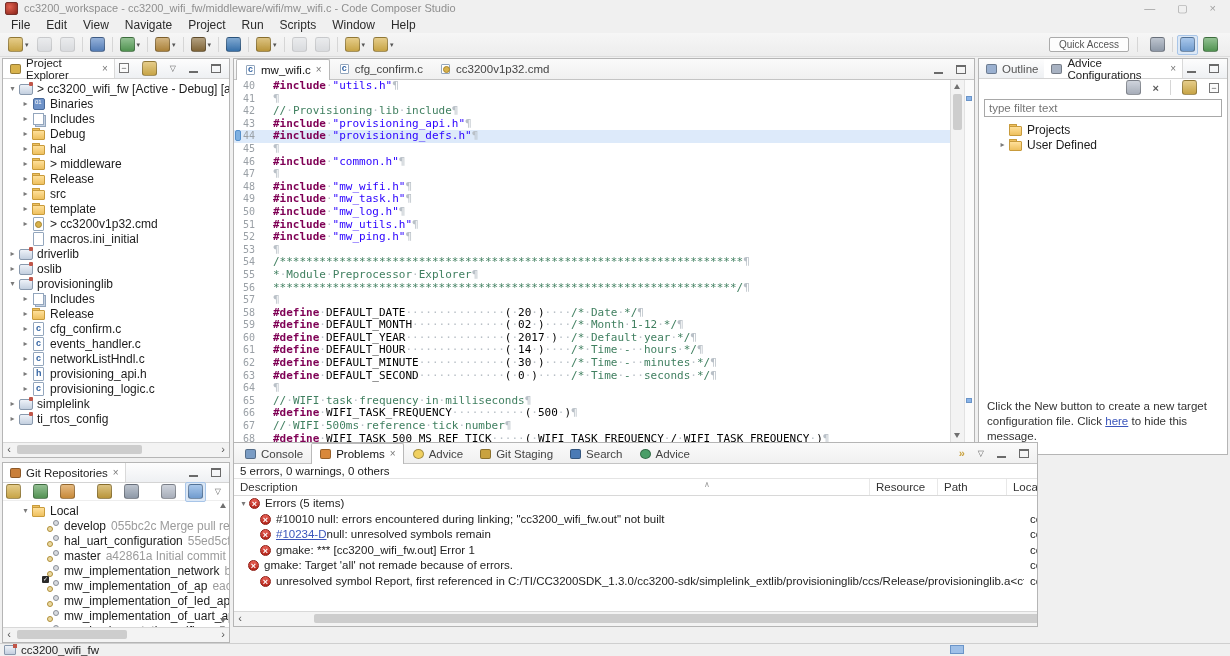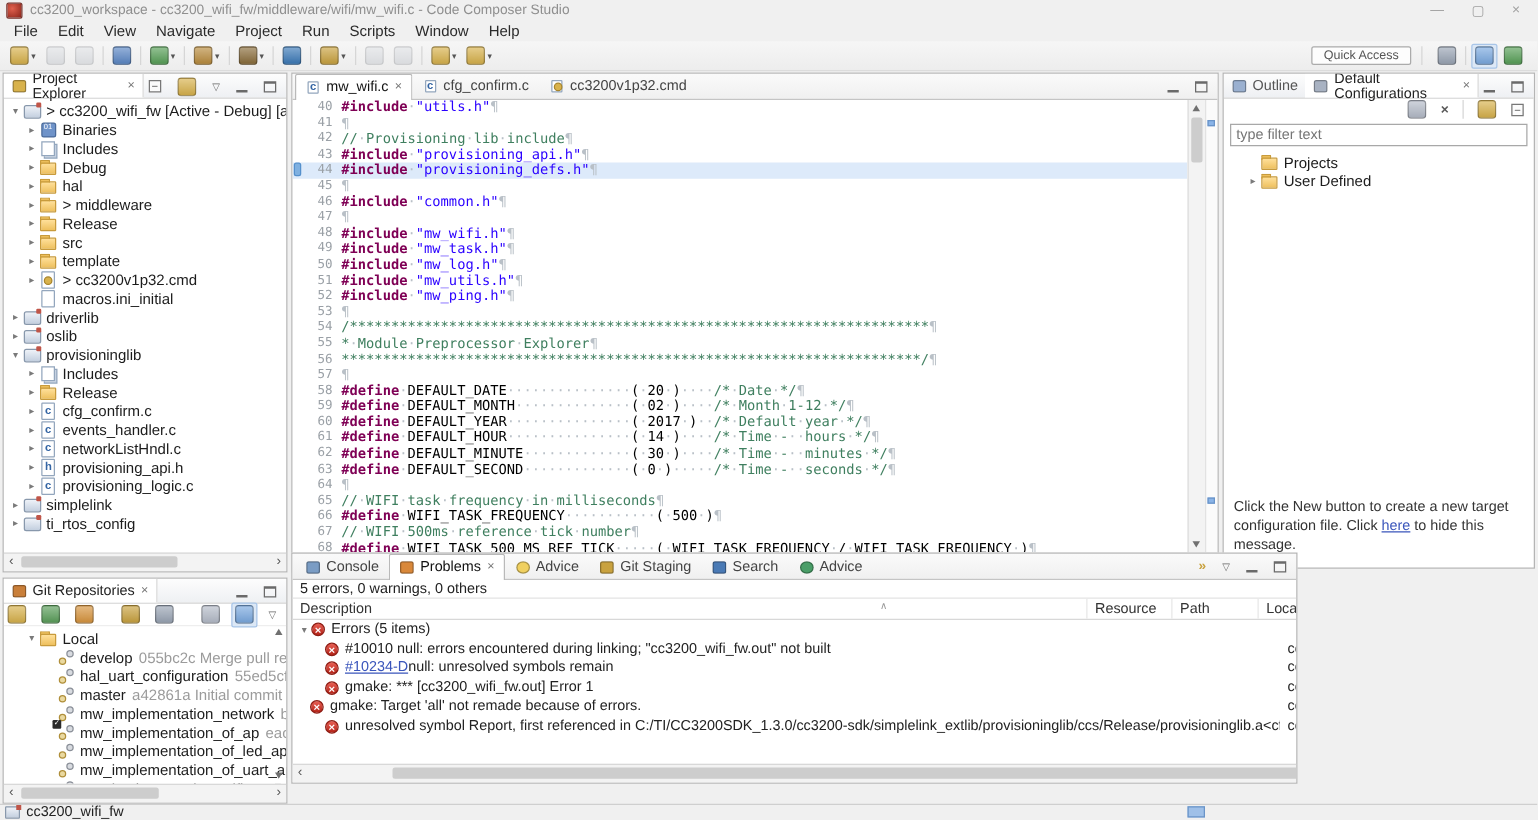--- a/index.html
+++ b/index.html
@@ -27,21 +27,21 @@
   .tsep{width:1px;height:15px;background:#d6d6d6;margin:0 3px;display:inline-block}
   .k-min{width:9px;height:7px;border-bottom:2px solid #6a6a6a;display:inline-block}
   .k-max{width:8px;height:6px;border:1px solid #6a6a6a;border-top:2px solid #6a6a6a;display:inline-block}
   .k-glyph{color:#666;font-size:8px}
   .k-collapse{width:10px;height:10px;border:1px solid #777;display:inline-flex;align-items:center;justify-content:center;font-size:9px;color:#555;line-height:8px;box-sizing:border-box;background:#fbfbfb}
   .k-close{font-size:11px;font-weight:bold;color:#5a5a5a;line-height:10px}
   .k-filter{font-size:11px;font-weight:bold;color:#c9a23f;line-height:10px}
 
   
   .panel{position:absolute;background:#fff;border:1px solid #b5b5b5;box-sizing:border-box;display:flex;flex-direction:column;overflow:hidden}
-  .vhead{display:flex;align-items:flex-start;height:19px;flex:none;background:linear-gradient(#fdfdfd,#eef0f3);border-bottom:1px solid #d4d4d4}
+  .vhead{display:flex;align-items:flex-end;height:19px;flex:none;background:linear-gradient(#fdfdfd,#eef0f3);border-bottom:1px solid #d4d4d4}
   .vtab{display:flex;align-items:center;height:100%;padding:0 6px;border-right:1px solid #d9d9d9;background:#fff;font-size:11.5px;color:#222}
   .vtab.off{background:transparent;color:#555;border-right:none}
   .vicons{margin-left:auto;display:flex;align-items:center;gap:5px;padding-right:4px}
   .tclose{margin-left:5px;font-size:10px;color:#777;line-height:10px}
 
   
   .tico{width:13px;height:12px;margin-right:4px;position:relative;flex:none}
   .tico::before{content:"";position:absolute;inset:1px;border-radius:2px;background:var(--tc,#9ab0d0);border:1px solid rgba(0,0,0,.3)}
   .ti-console{--tc:#7a9cc4}.ti-problems{--tc:#d9883a}.ti-staging{--tc:#c9a23f}
   .ti-search{--tc:#4a7ab5}.ti-outline{--tc:#9ab0d0}.ti-target{--tc:#a8b2c2}.ti-explorer{--tc:#d8b24c}.ti-git{--tc:#c97f3a}
@@ -84,21 +84,21 @@
   
   .etabs{height:20px;flex:none;display:flex;align-items:flex-end;background:linear-gradient(#fafafa,#f0f0f0);border-bottom:1px solid #c4c4c4;padding-left:2px}
   .tab{display:flex;align-items:center;height:18px;padding:0 7px;font-size:11.5px;color:#444;border:1px solid transparent;border-bottom:none}
   .tab.on{background:#fff;border-color:#b9b9b9;border-radius:2px 2px 0 0;color:#111;height:20px;margin-bottom:-1px}
   .ed-body{flex:1;display:flex;overflow:hidden}
   .code{flex:1;overflow:hidden;background:#fff;position:relative}
   .cl{display:flex;height:12.6px;line-height:12.6px;font-family:"DejaVu Sans Mono",monospace;font-size:11px;white-space:pre}
   .cl.hl{background:#ddeafa}
   .cm{width:9px;flex:none;position:relative}
   .cl.hl .cm::after{content:"";position:absolute;left:1px;top:0px;width:6px;height:11px;background:#7fb0e0;border:1px solid #5590cc;border-radius:2px;box-sizing:border-box}
-  .ln{width:23px;flex:none;text-align:right;color:#9aa0a6;padding-right:7px;font-size:10px}
+  .ln{width:23px;flex:none;color:#9aa0a6;padding-right:7px;font-size:10px}
   .lc{flex:1;overflow:hidden}
   .t-k{color:#7f0055;font-weight:bold}
   .t-s{color:#2a00ff}
   .t-c{color:#3f7f5f}
   .t-p{color:#000}
   .t-w{color:#b9c0c7}
   .ovr{width:9px;flex:none;background:#fbfbfb;border-left:1px solid #e2e2e2;position:relative}
   .om{position:absolute;left:1px;width:6px;height:5px;background:#8ab4e8;border:1px solid #6a94c8;box-sizing:border-box}
 
   
@@ -672,21 +672,21 @@
 
 <div class="panel" style="left:978px;top:58px;width:250px;height:397px">
   <div class="vhead" id="right-tabs">
       <span class="vtab off">
          <span class="tico ti-outline"></span>
          <span>Outline</span>
 
        </span>
       <span class="vtab">
          <span class="tico ti-target"></span>
-         <span>Default Configurations</span>
+         <span>Advice Configurations</span>
          <span class="tclose">×</span>
        </span>
     <span class="vicons">
         <span class="tbi">
           <span class="k-min"></span>
         </span>
         <span class="tbi">
           <span class="k-max"></span>
         </span>
       </span>

